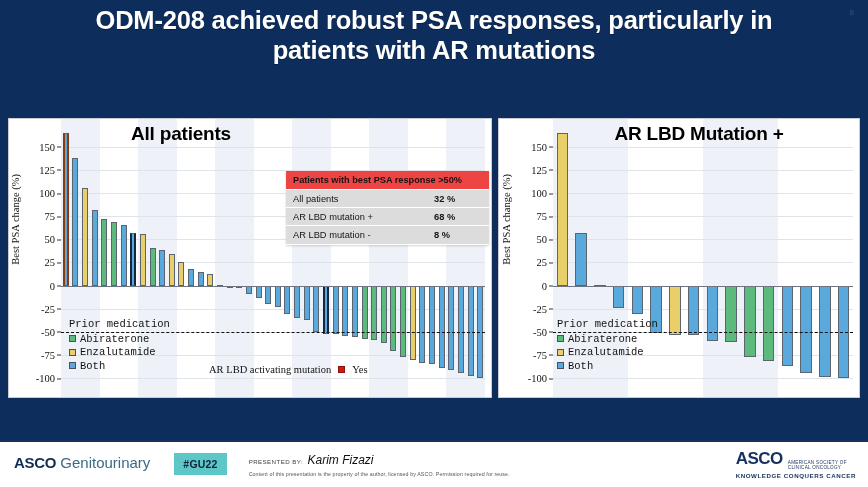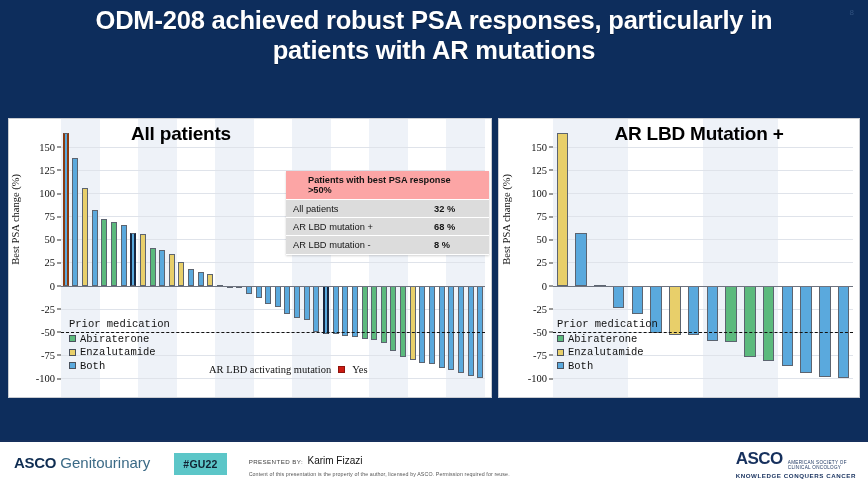--- a/index.html
+++ b/index.html
@@ -144,22 +144,22 @@
 
   
   #stats-table {
     position:absolute; z-index:8;
     left:277px; top:52px; width:203px;
     border-collapse:collapse;
     font-size:9.3px; color:#141414;
     box-shadow:0 1px 2px rgba(0,0,0,.18);
   }
   #stats-table th {
-    background:#fca5a5; text-align:left;
-    padding:4px 22px; font-weight:bold; font-size:9.2px;
+    background:#ef4444; text-align:left;
+    padding:4px 7px; font-weight:bold; font-size:9.2px;
     border-bottom:1px solid #fff;
   }
   #stats-table td {
     background:#dcdcdc; padding:3.6px 7px;
     border-bottom:1px solid #ffffff;
   }
   #stats-table td.val { font-weight:bold; text-align:left; width:62px; }
 
   
   #footer {
@@ -178,21 +178,21 @@
   #asco-gu .l2 { font-size:15px; color:#3b6a86; }
   #gu-badge {
     margin-left:24px; background:#5cc6c8; color:#123; 
     font-size:10.5px; font-weight:bold;
     padding:5px 9px; letter-spacing:0.2px;
   }
   #presented {
     margin-left:22px; color:#222;
   }
   #presented .pb { font-size:6.2px; letter-spacing:.4px; color:#444; }
-  #presented .pname { font-size:10px; color:#111; }
+  #presented .pname { font-size:12px; color:#111;font-style:italic; }
   #presented .disclaimer { font-size:5.3px; color:#555; margin-top:3px; letter-spacing:.1px;}
   #asco-right {
     position:absolute; right:12px; top:50%; transform:translateY(-50%);
     text-align:left; color:#16305d;
   }
   #asco-right .ar1 { display:flex; align-items:baseline; gap:5px; }
   #asco-right .ar-logo { font-size:17px; font-weight:bold; letter-spacing:-0.5px; }
   #asco-right .ar-sub { font-size:4.6px; line-height:1.25; letter-spacing:.3px; }
   #asco-right .ar2 { font-size:6.2px; letter-spacing:.55px; margin-top:1px; color:#16305d; font-weight:bold;}
 </style>

